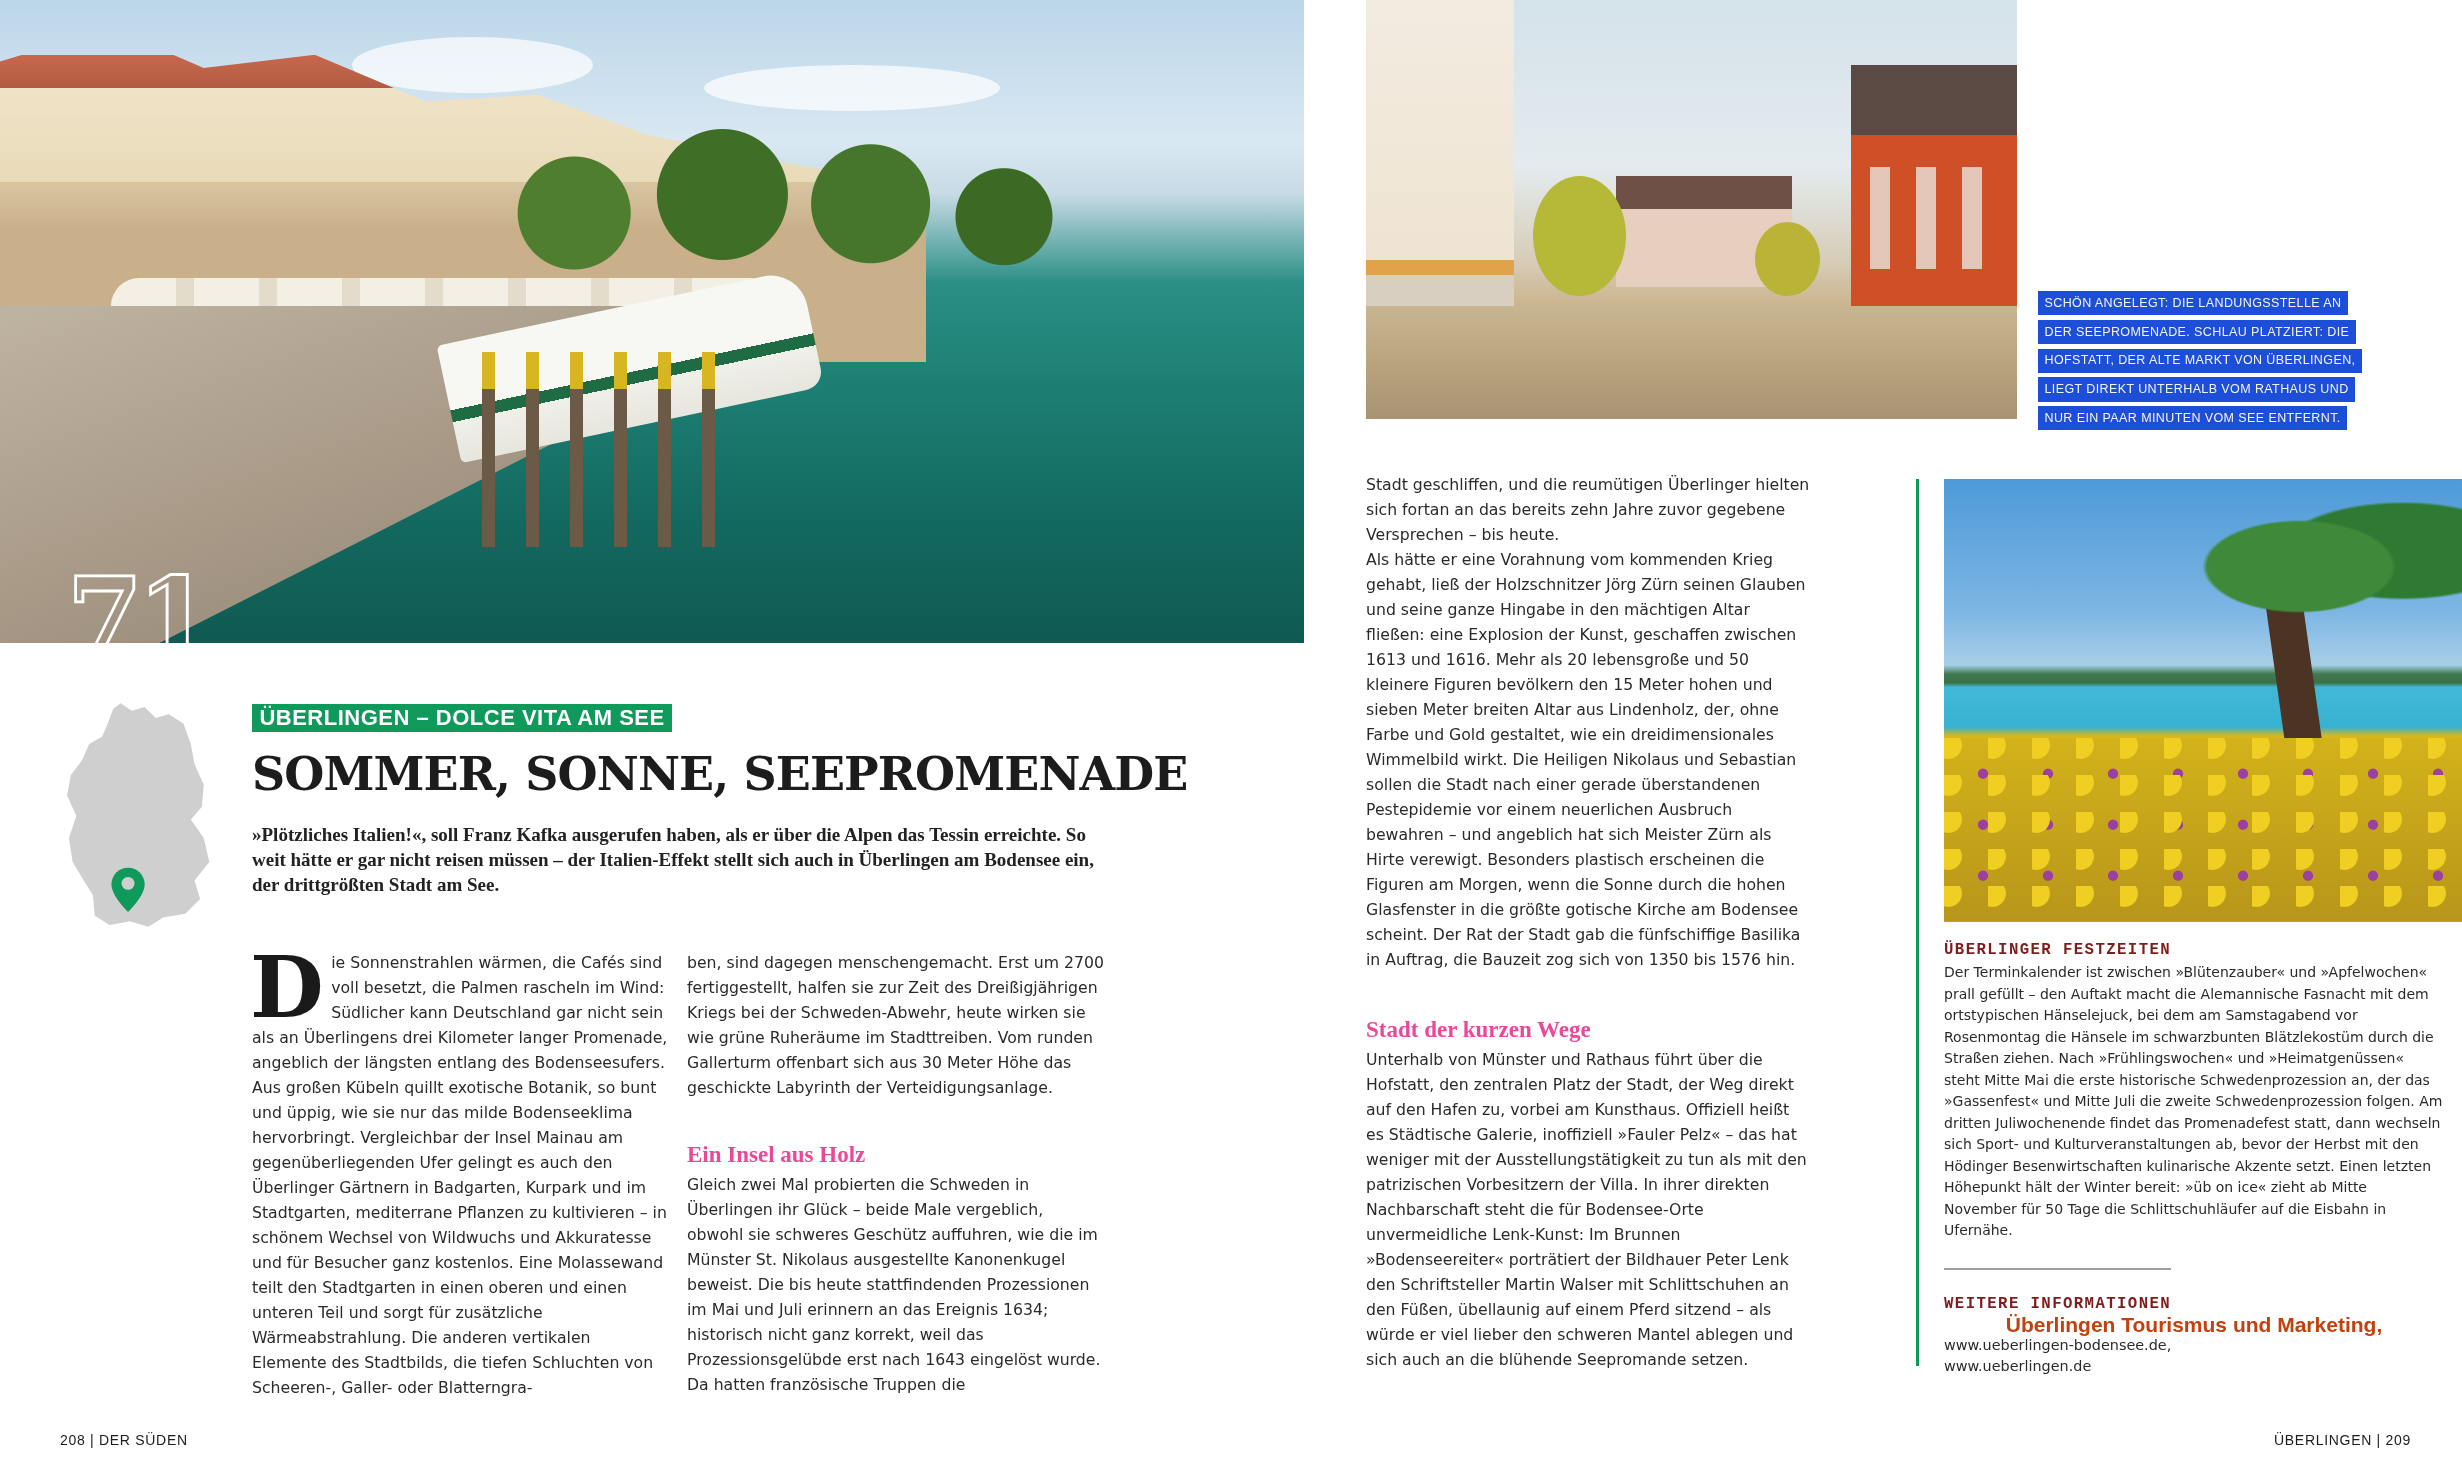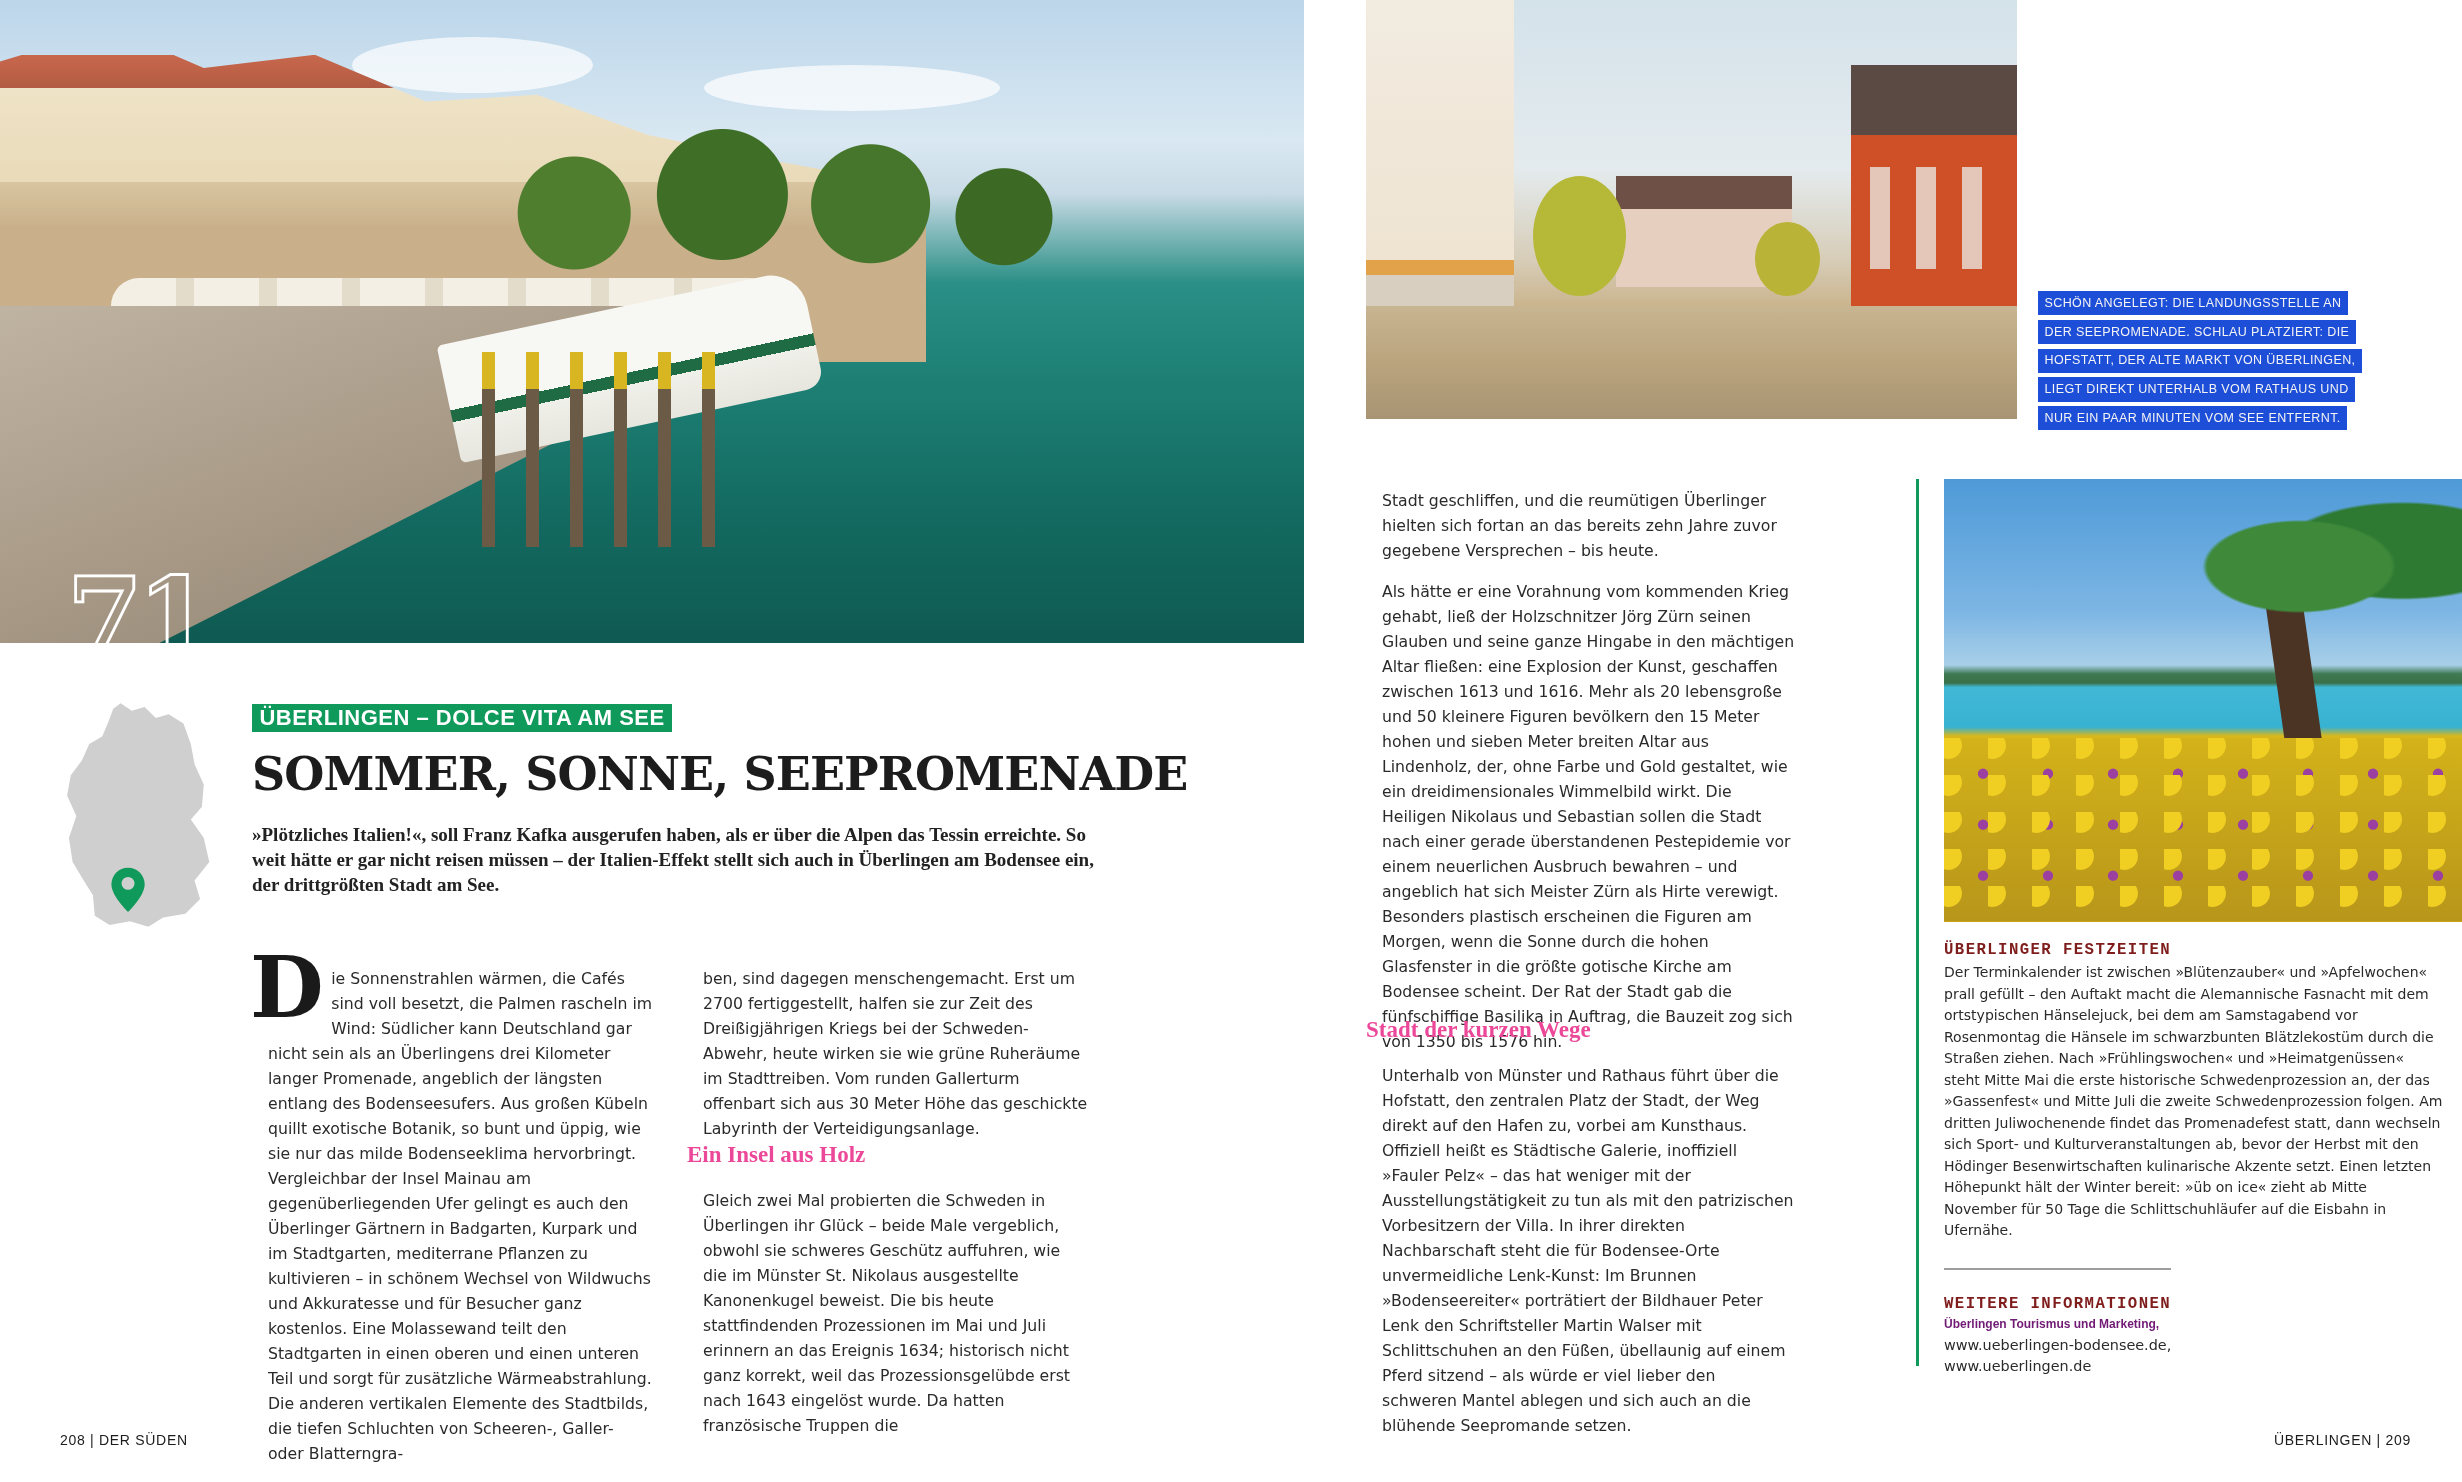--- a/index.html
+++ b/index.html
@@ -74,39 +74,39 @@
   #green-rule { left: 1916px; top: 479px; width: 2.8px; height: 887px; background: #0f9a5b; }
 
   
   #germany-map { position:absolute; left:56px; top:699px; width:157px; height:232px; }
   #category-label { position:absolute; left:252px; top:704px; background:#0f9a5b; color:#ffffff;
     font-family:"Liberation Sans", sans-serif; font-weight:bold; font-size:22px; letter-spacing:0.5px; padding:1.9px 7.4px 1.9px 7.4px; line-height:24px; }
   #headline { position:absolute; left:252px; top:746px; font-family:"DejaVu Serif", serif; font-size:46px; line-height:56px; color:#1c1c1c; letter-spacing:-0.9px; white-space:nowrap; }
   #intro { position:absolute; left:252px; top:822px; width:852px; font-family:"Liberation Serif", serif; font-weight:bold; font-size:19px; line-height:25px; color:#222; }
 
   .col { position:absolute; font-family:"DejaVu Sans", sans-serif; font-size:15.7px; line-height:25px; color:#2a2a2a; }
-  .col p { margin:16px; }
+  .col p { margin:0; }
   #col1 { left:252px; top:950px; width:417px; }
   #col2 { left:687px; top:950px; width:417px; }
   #col3 { left:1366px; top:472px; width:445px; }
 
   .dropcap { float:left; font-family:"DejaVu Serif", serif; font-weight:bold; font-size:85px; line-height:67px; margin:3.7px 7.4px 0 -1.9px; color:#1a1a1a; }
 
   .subhead { font-family:"Liberation Serif", serif; font-size:23px; line-height:28px; color:#ec4899; margin:8px 0 13px 0; }
   #sub-holz { position:absolute; left:687px; top:1133px; }
   #sub-wege { position:absolute; left:1366px; top:1008px; }
   #col2b { left:687px; top:1172px; width:417px; }
   #col3b { left:1366px; top:1047px; width:445px; }
 
   
   #sidebar { position:absolute; left:1944px; top:940px; width:500px; font-family:"DejaVu Sans", sans-serif; }
   .side-title { font-family:Liberation Mono, monospace; font-weight:bold; font-size:15.7px; letter-spacing:1.4px; color:#7f1d1d; line-height:20.4px; }
   #fest-body { font-size:14px; line-height:21.5px; color:#2a2a2a; margin-top:1.9px; }
   #side-rule { width:227px; height:1.9px; background:#9e9e9e; margin:26px 0 24px 0; }
-  #info-org { font-family:"Liberation Sans", sans-serif; font-weight:bold; font-size:12px; line-height:21px; color:#701a75; }
+  #info-org { font-family:"Liberation Sans", sans-serif; font-weight:bold; font-size:21px; line-height:21px; color:#c2410c;text-align:center; }
   .info-link { display:block; font-size:14.4px; line-height:21px; color:#2a2a2a; text-decoration:none; }
 
   
   .footer { position:absolute; top:1432px; font-family:"Liberation Sans", sans-serif; font-size:14px; letter-spacing:0.7px; color:#1c1c1c; }
   #footer-left { left:60px; }
   #footer-right { right:51px;margin-left:8px; }
 </style>
 </head>
 <body>
 

